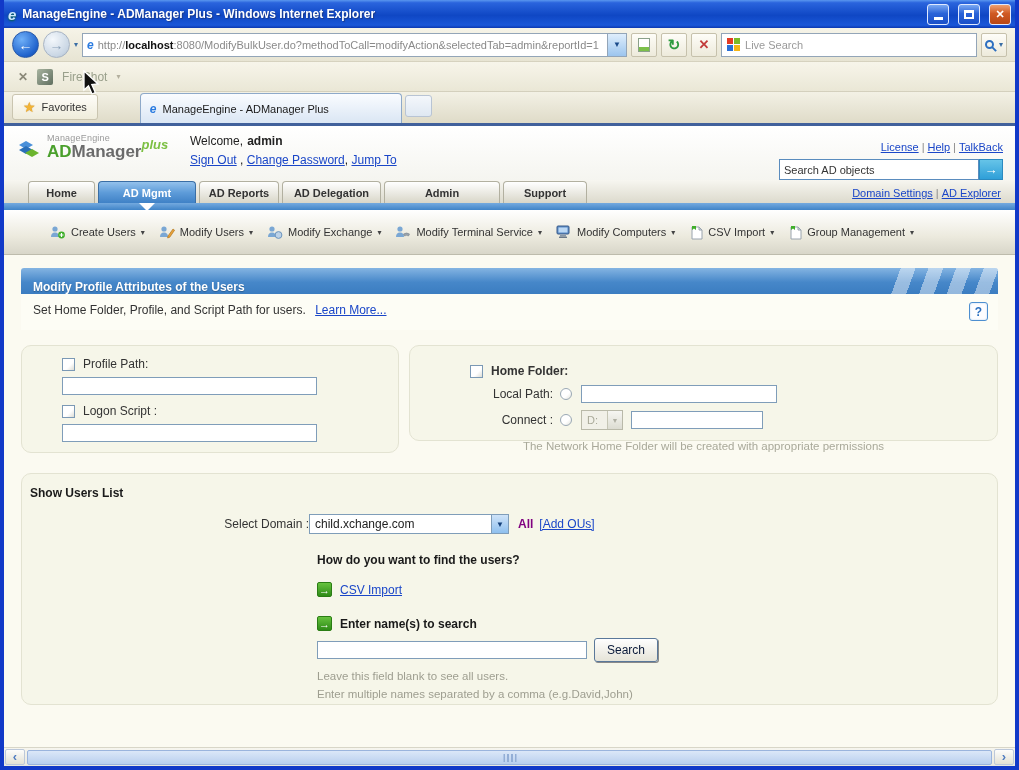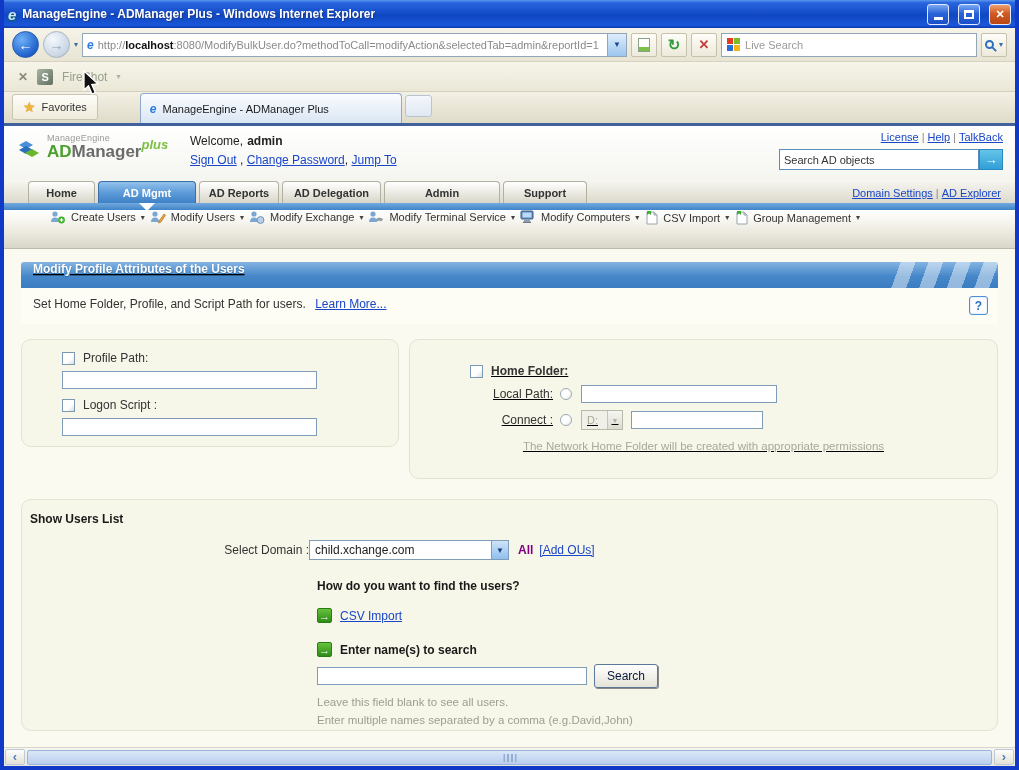--- a/index.html
+++ b/index.html
@@ -84,21 +84,21 @@
   .logo-mark { margin-top:4px; }
   .logo-text .brand { font-size:9px; color:#9a9a9a; letter-spacing:.2px; }
   .logo-text .prod { font-size:17px; line-height:18px; }
   .prod .ad { color:#4aa02c; font-weight:bold; }
   .prod .mgr { color:#6b6b6b; font-weight:bold; }
   .plus { color:#7cc043; font-style:italic; font-weight:bold; font-size:13px; position:relative; top:-8px; }
   .welcome { position:absolute; left:186px; top:8px; font-size:12px; color:#222; }
   .welcome b { margin-left:4px; }
   .session-links { margin-top:5px; font-size:12px; }
   a.lnk { color:#1a46c8; text-decoration:underline; cursor:pointer; }
-  .hdr-right { position:absolute; right:12px; top:5px; text-align:right; }
+  .hdr-right { position:absolute; right:12px; top:15px; text-align:right; }
   .top-links { font-size:11px; }
   .top-links .sep { color:#888; margin:0 3px; }
   .ad-search { margin-top:6px; display:flex;align-items:flex-end; }
   .ad-search input { width:200px; height:21px; border:1px solid #5a8cbe; font-size:11px; padding:0 4px;
     font-family:inherit; color:#333; }
   .go-btn { width:24px; height:21px; background:linear-gradient(#66c4e8,#2f9fd8); border:1px solid #2a8ac0;
     color:#fff; font-size:13px; font-weight:bold; display:flex; align-items:center; justify-content:center; }
 
   .nav-row { height:23px; background:linear-gradient(#f7f6f0,#dcdacd); display:flex; align-items:flex-end;
     padding-left:24px; position:relative; }
@@ -109,41 +109,41 @@
   .tab:nth-of-type(4){width:99px}.tab:nth-of-type(5){width:116px}.tab:nth-of-type(6){width:84px}
   .tab.active { background:linear-gradient(#93c1ec 0%,#5e9cd9 50%,#3f81c6 100%); color:#fff;
     border-color:#3a6ea5; z-index:3; }
   .tab.active::after { content:''; position:absolute; left:50%; bottom:-8px; transform:translateX(-50%);
     border-left:8px solid transparent; border-right:8px solid transparent; border-top:8px solid #fff; z-index:4; }
   .nav-links { position:absolute; right:14px; bottom:4px; font-size:11px; }
   .nav-links .sep { color:#888; margin:0 3px; }
 
   .blue-strip { height:7px; background:linear-gradient(#74aadf,#4084c8); position:relative; }
 
-  .app-toolbar { height:39px; background:linear-gradient(#ffffff,#eceade 60%,#d8d6c9);
-    border-bottom:1px solid #bdbbac; display:flex; align-items:flex-start; padding-left:46px; gap:5px; }
+  .app-toolbar { height:45px; background:linear-gradient(#ffffff,#eceade 60%,#d8d6c9);
+    border-bottom:1px solid #bdbbac; display:flex; align-items:center; padding-left:46px; gap:14px; }
   .tb-item { display:flex; align-items:center; gap:5px; font-size:11px; color:#333; cursor:pointer; }
   .tb-caret { font-size:8px; color:#444; }
 
   
   .page-body { padding:13px 17px 0; }
   .banner { height:26px; border-radius:3px 3px 0 0; background:linear-gradient(#84b4e2,#4687c9 55%,#3b7dc1);
-    display:flex; align-items:flex-start; padding-left:12px; position:relative; overflow:hidden;text-decoration:underline; }
+    display:flex; align-items:flex-end; padding-left:12px; position:relative; overflow:hidden; }
   .banner-title { color:#fff; font-weight:bold; font-size:12px; text-shadow:0 1px 1px #2a5e91; }
   .stripes { position:absolute; right:-10px; top:0; height:100%; width:120px;
     background:repeating-linear-gradient(110deg,transparent 0 12px,rgba(255,255,255,.45) 12px 26px); }
   .desc { background:#fdfdf5; padding:9px 12px 13px; font-size:12px; color:#333; position:relative; }
   .help-btn { position:absolute; right:10px; top:8px; width:19px; height:19px; border:1px solid #4d8fd0;
     border-radius:3px; background:#fdfdff; color:#2a6fc0; font-weight:bold; font-size:12px;
     display:flex; align-items:center; justify-content:center; box-shadow:inset 0 0 2px #bcd6f0; }
 
   .panel { background:#f6f6e9; border:1px solid #e3e3d2; border-radius:10px; }
   .boxes { display:flex; gap:10px; margin-top:15px; }
   .panel-left { width:378px; height:108px; padding:11px 0 0 40px; }
-  .panel-right { flex:1; height:140px; padding:24px 0 0 0;text-decoration:underline; }
+  .panel-right { flex:1; height:96px; padding:18px 0 0 0; }
 
   .chk-row { display:flex; align-items:center; gap:8px; font-size:12px; color:#333; }
   .checkbox { width:13px; height:13px; border:1px solid #7b99b5; background:linear-gradient(135deg,#fff 60%,#dcdcd4); }
   .radio { width:12px; height:12px; border:1px solid #9aa8b5; border-radius:50%; background:linear-gradient(135deg,#fff 60%,#e2e2da); }
   input.text { height:18px; border:1px solid #7f9db9; font-size:11px; padding:0 3px; font-family:inherit; background:#fff; }
   .panel-left input.text { width:255px; margin:6px 0 9px; }
 
   .r-row1 { padding-left:60px; }
   .r-row1 .chk-label { font-weight:bold; }
   .r-row { display:flex; align-items:center; margin-top:7px; font-size:12px; color:#333; }

